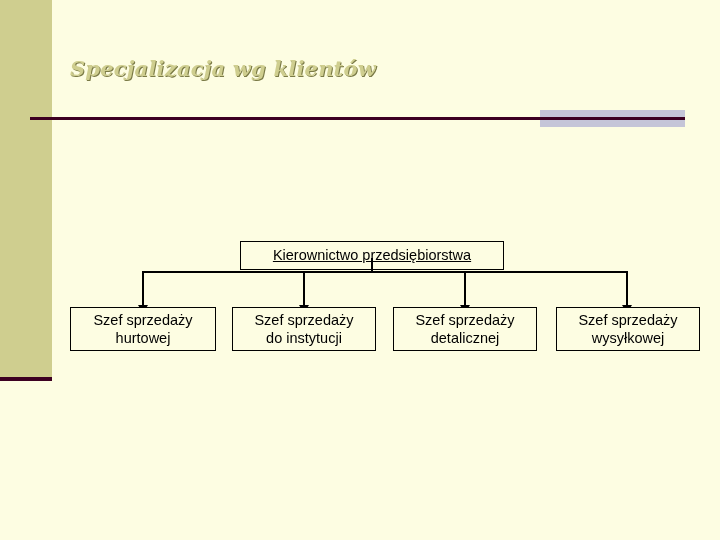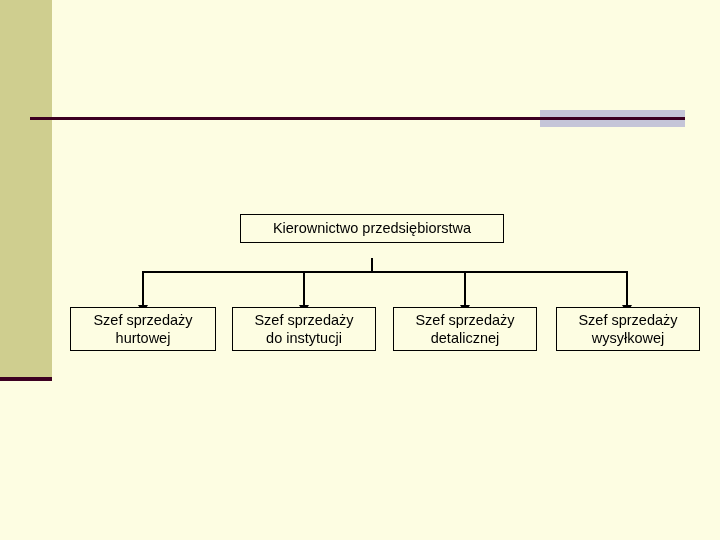--- a/index.html
+++ b/index.html
@@ -95,23 +95,24 @@
     line-height: 1.25;
     text-align: center;
     display: flex;
     align-items: center;
     justify-content: center;
     padding: 3px 6px;
     white-space: pre-line;
   }
   .node-root {
     left: 240px;
-    top: 214px;
+    top: 241px;
     width: 264px;
     height: 29px;
+    text-decoration: underline;
   }
   .node-l1 {
     top: 307px;
     height: 44px;
   }
   .n1 { left: 70px;  width: 146px; }
   .n2 { left: 232px; width: 144px; }
   .n3 { left: 393px; width: 144px; }
   .n4 { left: 556px; width: 144px; }
 
@@ -160,20 +161,21 @@
 </style>
 </head>
 <body>
 
 <div class="slide">
 
   <div class="left-band"></div>
   <div class="left-band-lower"></div>
   <div class="left-band-rule"></div>
 
+  <div class="title">Specjalizacja wg klientów</div>
 
   <div class="rule-light"></div>
   <div class="rule-dark"></div>
 
   <div class="chart">
 
     <div class="node node-root">Kierownictwo przedsiębiorstwa</div>
 
     <div class="connector conn-root-drop"></div>
     <div class="connector conn-bus"></div>

